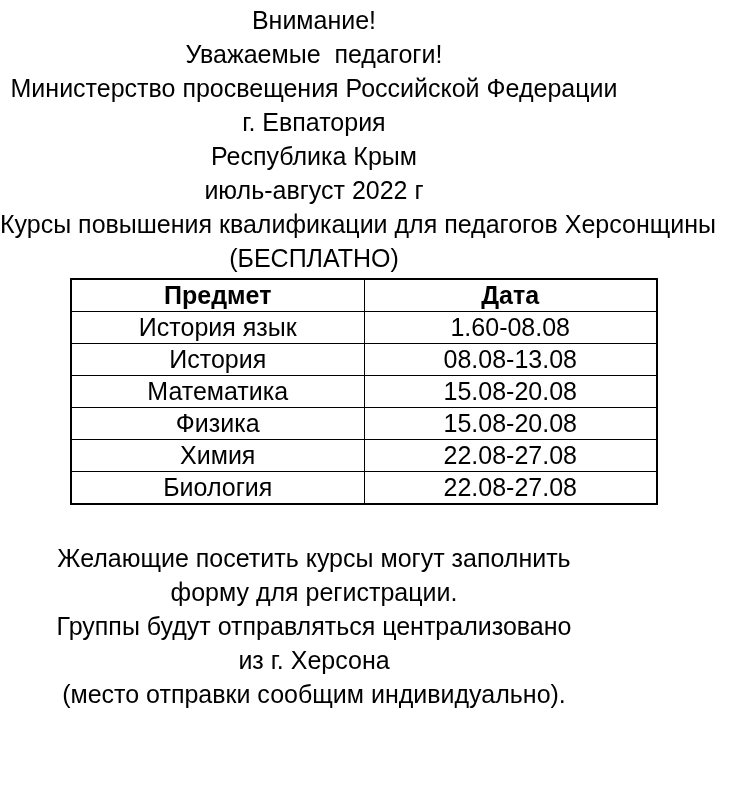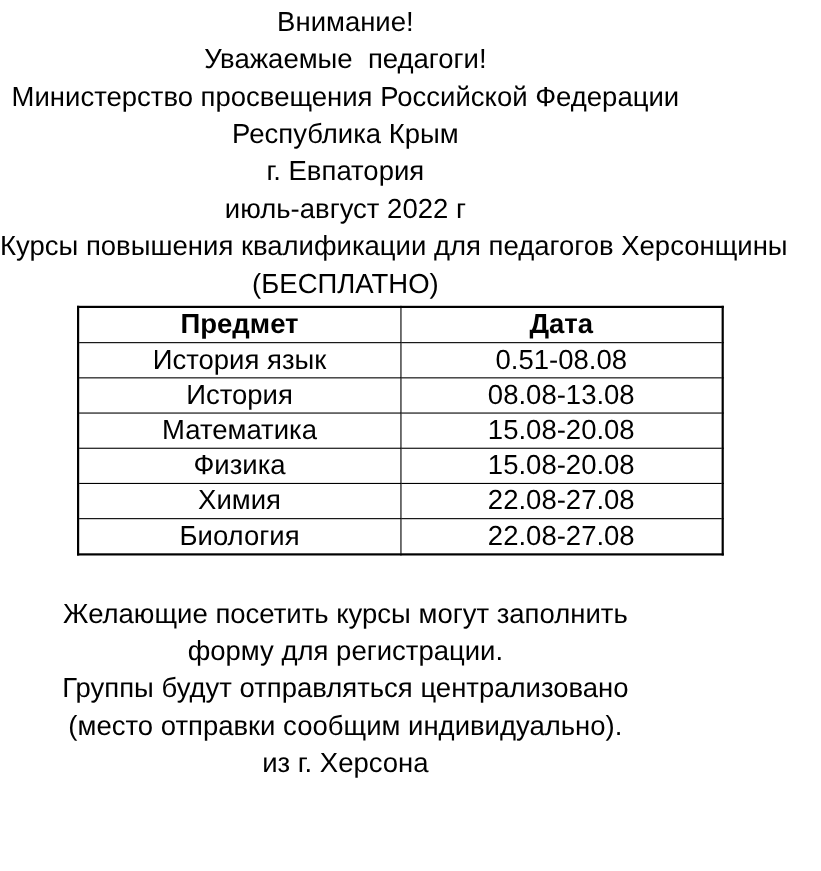--- a/index.html
+++ b/index.html
@@ -61,38 +61,38 @@
 </style>
 </head>
 <body>
 
 <div class="page">
 
   <div class="header-block" id="header-lines">
       <div class="line">Внимание!</div>
       <div class="line">Уважаемые  педагоги!</div>
       <div class="line">Министерство просвещения Российской Федерации</div>
+      <div class="line">г. Евпатория</div>
       <div class="line">Республика Крым</div>
-      <div class="line">г. Евпатория</div>
       <div class="line bold">июль-август 2022 г</div>
       <div class="line bold">Курсы повышения квалификации для педагогов Херсонщины</div>
       <div class="line">(БЕСПЛАТНО)</div>
     </div>
 
   <table class="schedule">
     <thead>
       <tr>
         <th>Предмет</th>
         <th>Дата</th>
       </tr>
     </thead>
     <tbody id="schedule-rows">
         <tr>
           <td>История язык</td>
-          <td>0.51-08.08</td>
+          <td>1.60-08.08</td>
         </tr>
         <tr>
           <td>История</td>
           <td>08.08-13.08</td>
         </tr>
         <tr>
           <td>Математика</td>
           <td>15.08-20.08</td>
         </tr>
         <tr>
@@ -107,17 +107,17 @@
           <td>Биология</td>
           <td>22.08-27.08</td>
         </tr>
       </tbody>
   </table>
 
   <div class="footer-block" id="footer-lines">
       <div class="line">Желающие посетить курсы могут заполнить</div>
       <div class="line">форму для регистрации.</div>
       <div class="line">Группы будут отправляться централизовано</div>
+      <div class="line">из г. Херсона</div>
       <div class="line">(место отправки сообщим индивидуально).</div>
-      <div class="line">из г. Херсона</div>
     </div>
 
 </div>
 
 </body></html>

